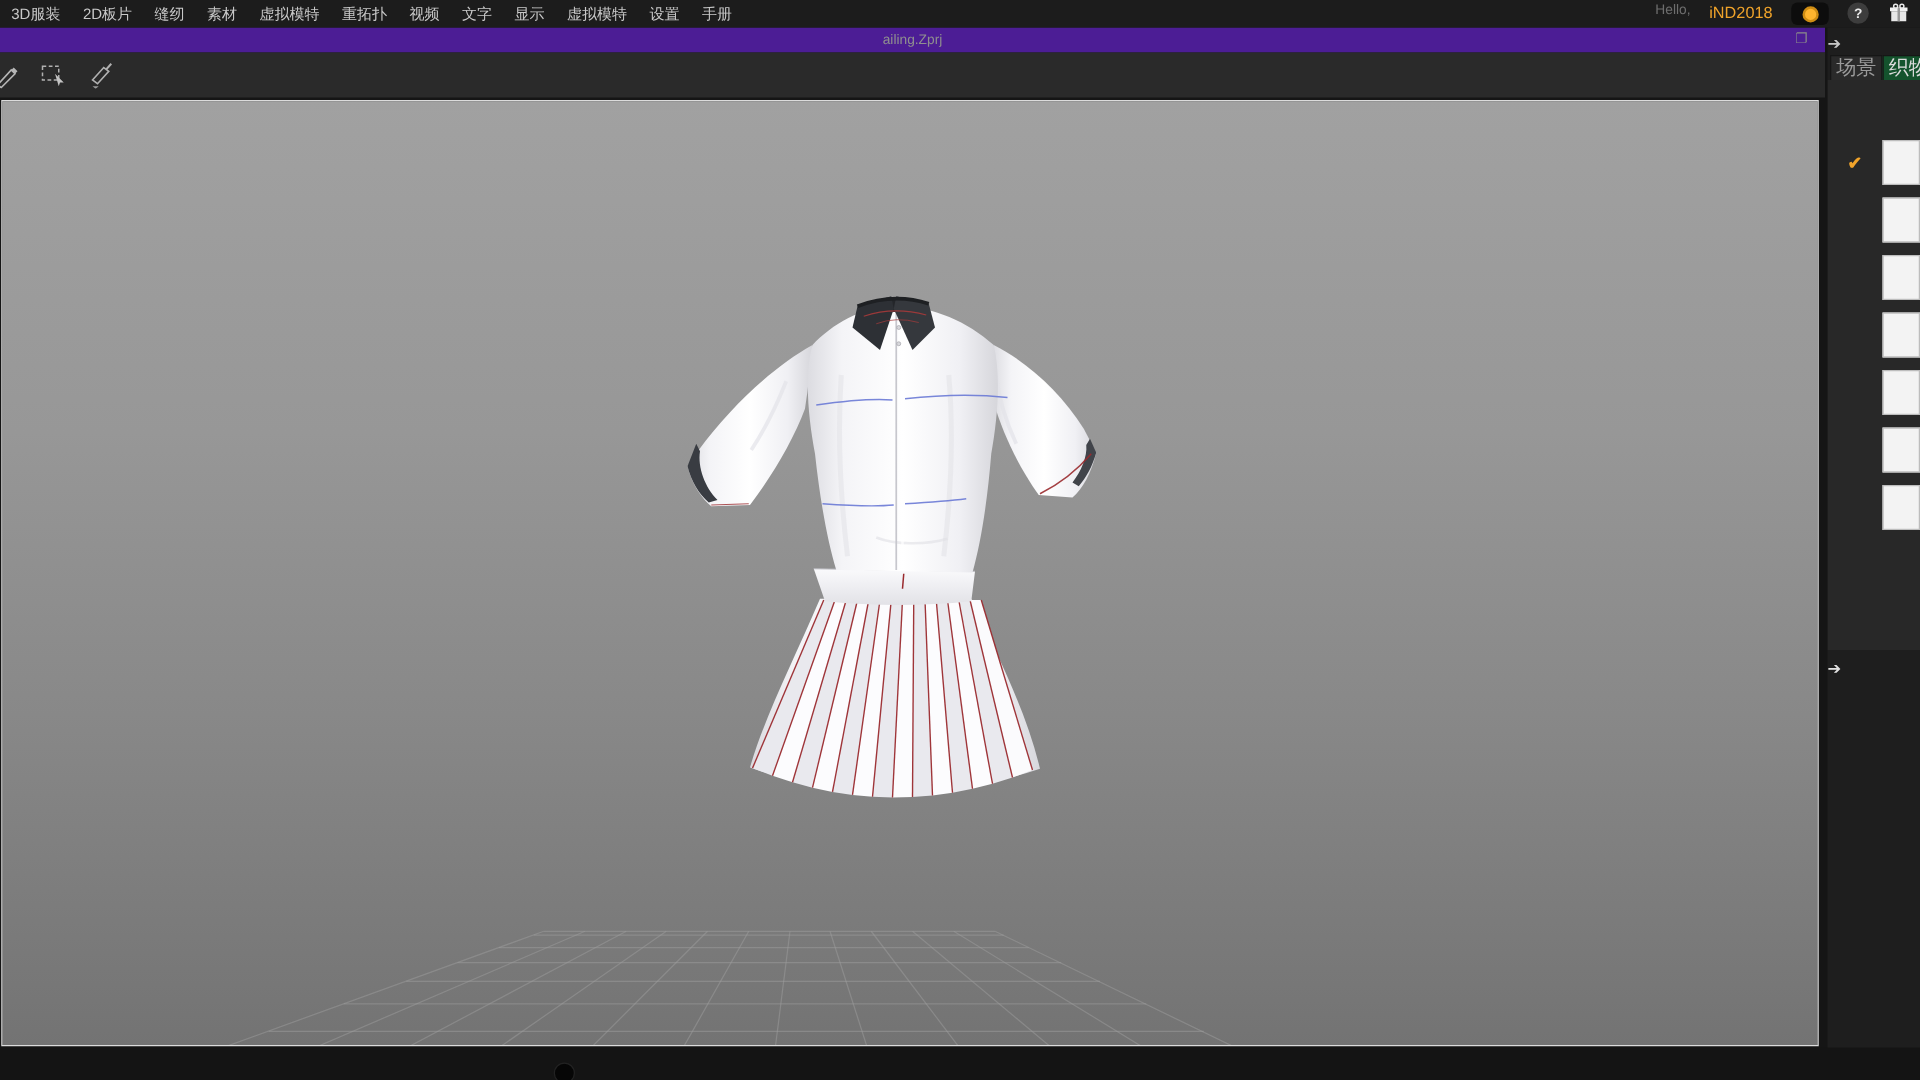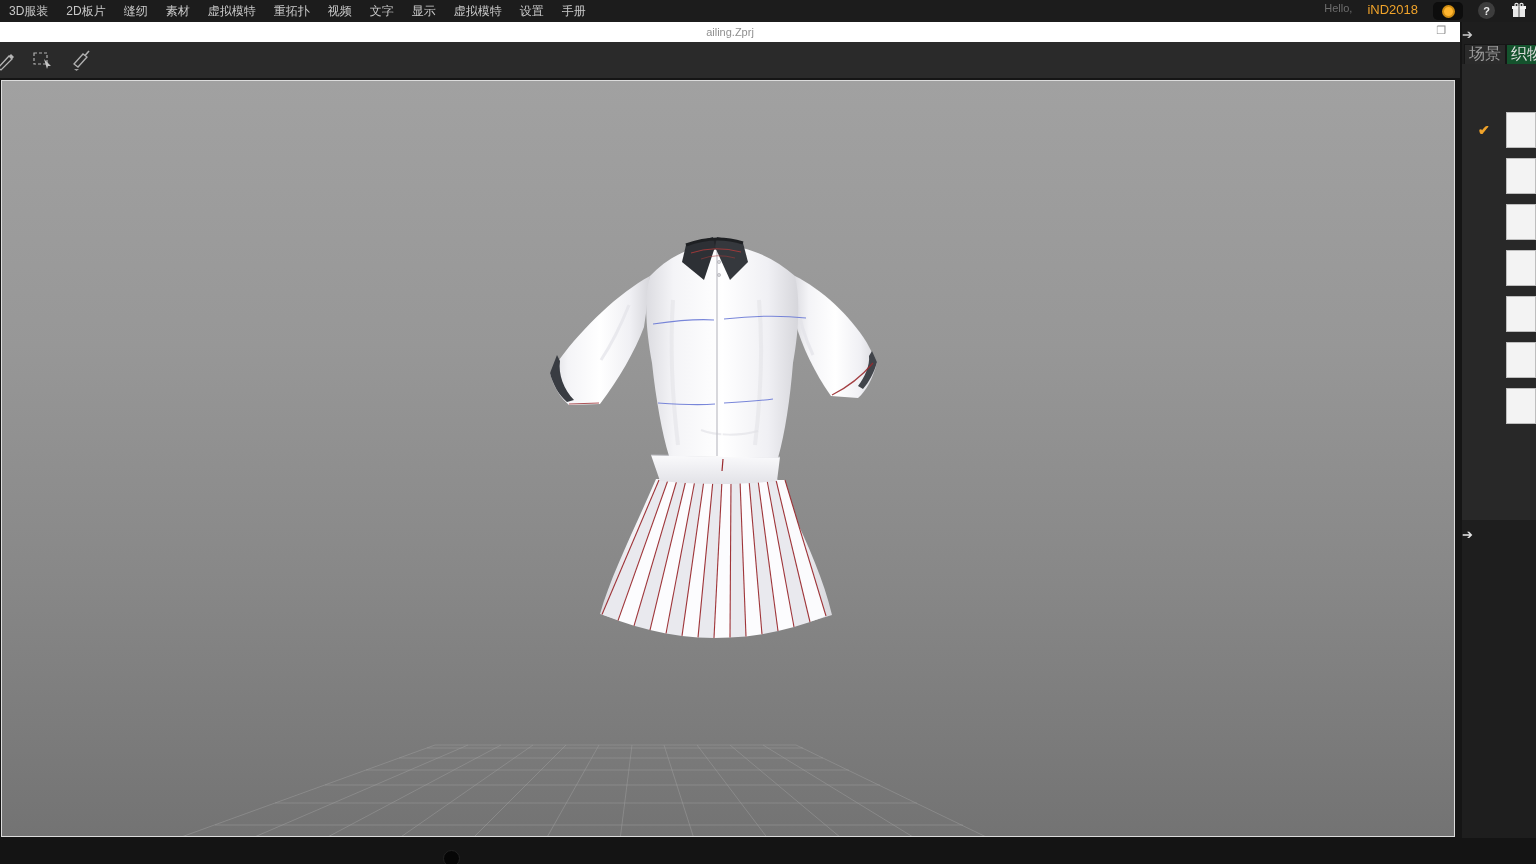--- a/index.html
+++ b/index.html
@@ -17,21 +17,21 @@
   .coin-btn { width:30px; height:18px; background:#0d0d0d; border-radius:5px;
               display:flex; align-items:center; justify-content:center; }
   .coin { width:13px; height:13px; border-radius:50%; background:#ffb52e;
           border:2px solid #cf8d14; }
   .help-btn { width:17px; height:17px; border-radius:50%; background:#3d3d3d;
               color:#ececec; font-size:11px; font-weight:bold;
               display:flex; align-items:center; justify-content:center; }
 
   
   .title-bar { position:absolute; top:22px; left:0; width:1460px; height:20px;
-               background:#ffffff; display:flex; align-items:center; justify-content:center;
+               background:#4c1d95; display:flex; align-items:center; justify-content:center;
                color:#8f8f8f; font-size:11px; z-index:20; }
   .popout { position:absolute; right:14px; top:2px; color:#8a8a8a; font-size:11px; }
 
   
   .toolbar { position:absolute; top:42px; left:0; width:1460px; height:36px;
              background:#2a2a2a; display:flex; align-items:center; gap:12px; z-index:20; }
   .tool-btn { display:flex; align-items:center; justify-content:center;
               width:26px; height:26px; }
   .tool-btn:first-child { margin-left:-8px; }
 

